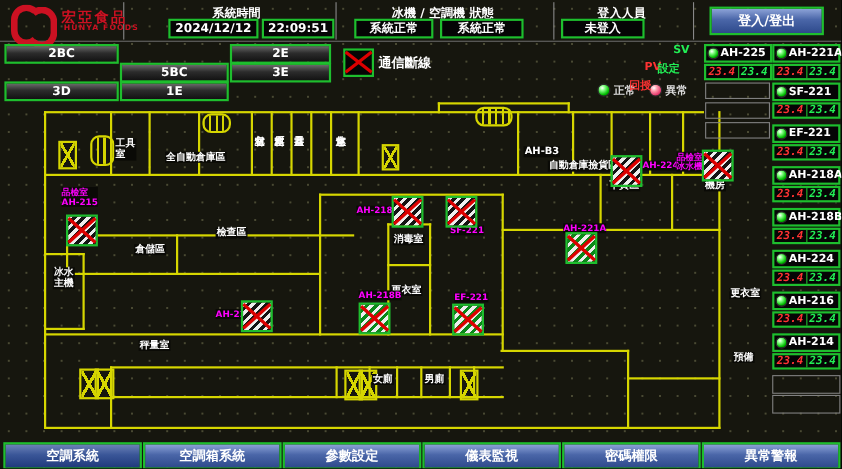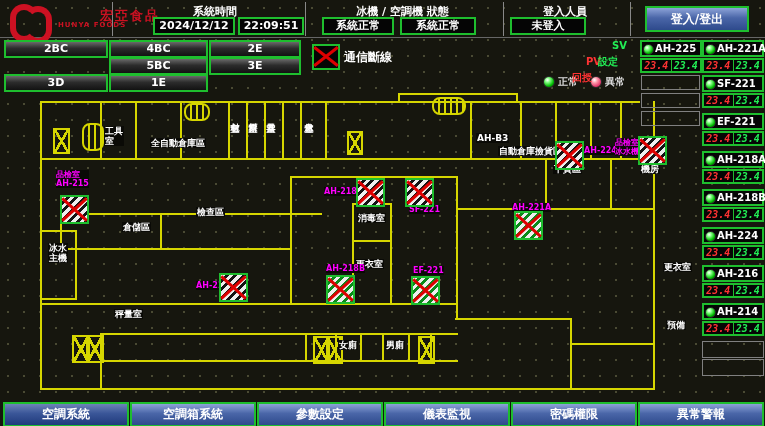--- a/index.html
+++ b/index.html
@@ -16,21 +16,21 @@
   .hlabel{position:absolute;font-size:11px;font-weight:bold;color:#fff;text-align:center;}
   .hbox{position:absolute;background:#050505;border:2px solid #1ebe2e;color:#fff;
     font-size:11px;font-weight:bold;text-align:center;line-height:14px;height:14px;}
   .loginbtn{position:absolute;left:645px;top:6px;width:100px;height:22px;border:2px solid #1ebe2e;
     background:linear-gradient(#8da3d8,#4a66a8 45%,#2e4a8c);color:#fff;font-size:12px;font-weight:bold;
     text-align:center;line-height:22px;cursor:pointer;}
   .logo-mark{position:absolute;left:10px;top:4px;width:42px;height:30px;}
   .logo-mark span{position:absolute;width:16px;height:26px;border:6px solid #cc1122;border-radius:14px;}
   .logo-c1{left:0;top:0;border-right-color:transparent!important;}
   .logo-c2{left:14px;top:2px;border-left-color:transparent!important;}
-  .logo-t{position:absolute;left:56px;top:7px;font-size:13px;font-weight:bold;color:#cc1122;letter-spacing:2px;margin-left:44px;}
+  .logo-t{position:absolute;left:56px;top:7px;font-size:13px;font-weight:bold;color:#cc1122;letter-spacing:2px;}
   .logo-s{position:absolute;left:58px;top:21px;font-size:7px;font-weight:bold;color:#cc1122;letter-spacing:1px;}
   
   .fbtn{position:absolute;height:14px;border:2px solid #1ebe2e;background:linear-gradient(#6a6a6a,#2c2c2c 45%,#121212);
     color:#fff;font-size:11px;font-weight:bold;text-align:center;line-height:14px;cursor:pointer;}
   
   .nbtn{position:absolute;top:402px;width:122px;height:21px;border:2px solid #1ebe2e;
     background:linear-gradient(#8da3d8,#4a66a8 45%,#2e4a8c);color:#fff;font-size:12px;font-weight:bold;
     text-align:center;line-height:21px;cursor:pointer;}
   .nbtn.active{background:linear-gradient(#6d83b8,#3a5698 45%,#203a7c);}
   
@@ -162,21 +162,21 @@
       <div class="wlabel abs" style="left: 476px; top: 133px; position: absolute;">AH-B3</div>
       <div class="wlabel abs" style="left: 498px; top: 146px; position: absolute;">自動倉庫撿貨區</div>
       <div class="wlabel abs" style="left: 553px; top: 164px; position: absolute;">下貨區</div>
       <div class="wlabel abs" style="left: 640px; top: 164px; position: absolute;">機房</div>
       <div class="wlabel abs" style="left: 357px; top: 213px; position: absolute;">消毒室</div>
       <div class="wlabel abs" style="left: 355px; top: 259px; position: absolute;">更衣室</div>
       <div class="wlabel abs" style="left: 196px; top: 207px; position: absolute;">檢查區</div>
       <div class="wlabel abs" style="left: 122px; top: 222px; position: absolute;">倉儲區</div>
       <div class="wlabel abs" style="left: 48px; top: 243px; position: absolute;">冰水
 主機</div>
-      <div class="wlabel abs" style="left: 114px; top: 309px; position: absolute;">秤量室</div>
+      <div class="wlabel abs" style="left: 126px; top: 309px; position: absolute;">秤量室</div>
       <div class="wlabel abs" style="left: 338px; top: 340px; position: absolute;">女廁</div>
       <div class="wlabel abs" style="left: 385px; top: 340px; position: absolute;">男廁</div>
       <div class="wlabel abs" style="left: 663px; top: 262px; position: absolute;">更衣室</div>
       <div class="wlabel abs" style="left: 666px; top: 320px; position: absolute;">預備</div>
     </div>
   <div class="layer">
 
   <div class="mlabel abs" style="left: 56px; top: 170px; position: absolute;">品檢室
 AH-215</div>
       <div class="mlabel abs" style="left: 324px; top: 187px; position: absolute;">AH-218A</div>
@@ -223,21 +223,20 @@
   <div class="hbox" style="left:322px;top:17px;width:68px">系統正常</div>
   <div class="hbox" style="left:400px;top:17px;width:72px">系統正常</div>
 
   <div class="hlabel" style="left:510px;top:4px;width:110px">登入人員</div>
   <div class="hbox" style="left:510px;top:17px;width:72px">未登入</div>
   <div class="loginbtn">登入/登出</div>
 
   <div class="layer">
 
   <div class="fbtn" style="left: 4px; top: 40px; width: 100px; position: absolute;">2BC</div>
-      <div class="fbtn" style="left: 109px; top: 40px; width: 95px; position: absolute;">4BC</div>
       <div class="fbtn" style="left: 209px; top: 40px; width: 88px; position: absolute;">2E</div>
       <div class="fbtn" style="left: 109px; top: 57px; width: 95px; position: absolute;">5BC</div>
       <div class="fbtn" style="left: 209px; top: 57px; width: 88px; position: absolute;">3E</div>
       <div class="fbtn" style="left: 4px; top: 74px; width: 100px; position: absolute;">3D</div>
       <div class="fbtn" style="left: 109px; top: 74px; width: 95px; position: absolute;">1E</div>
     </div>
 
   <div class="xframe" style="left:312px;top:44px;width:24px;height:22px"></div>
   <div class="commlabel" style="left:344px;top:49px">通信斷線</div>
 

